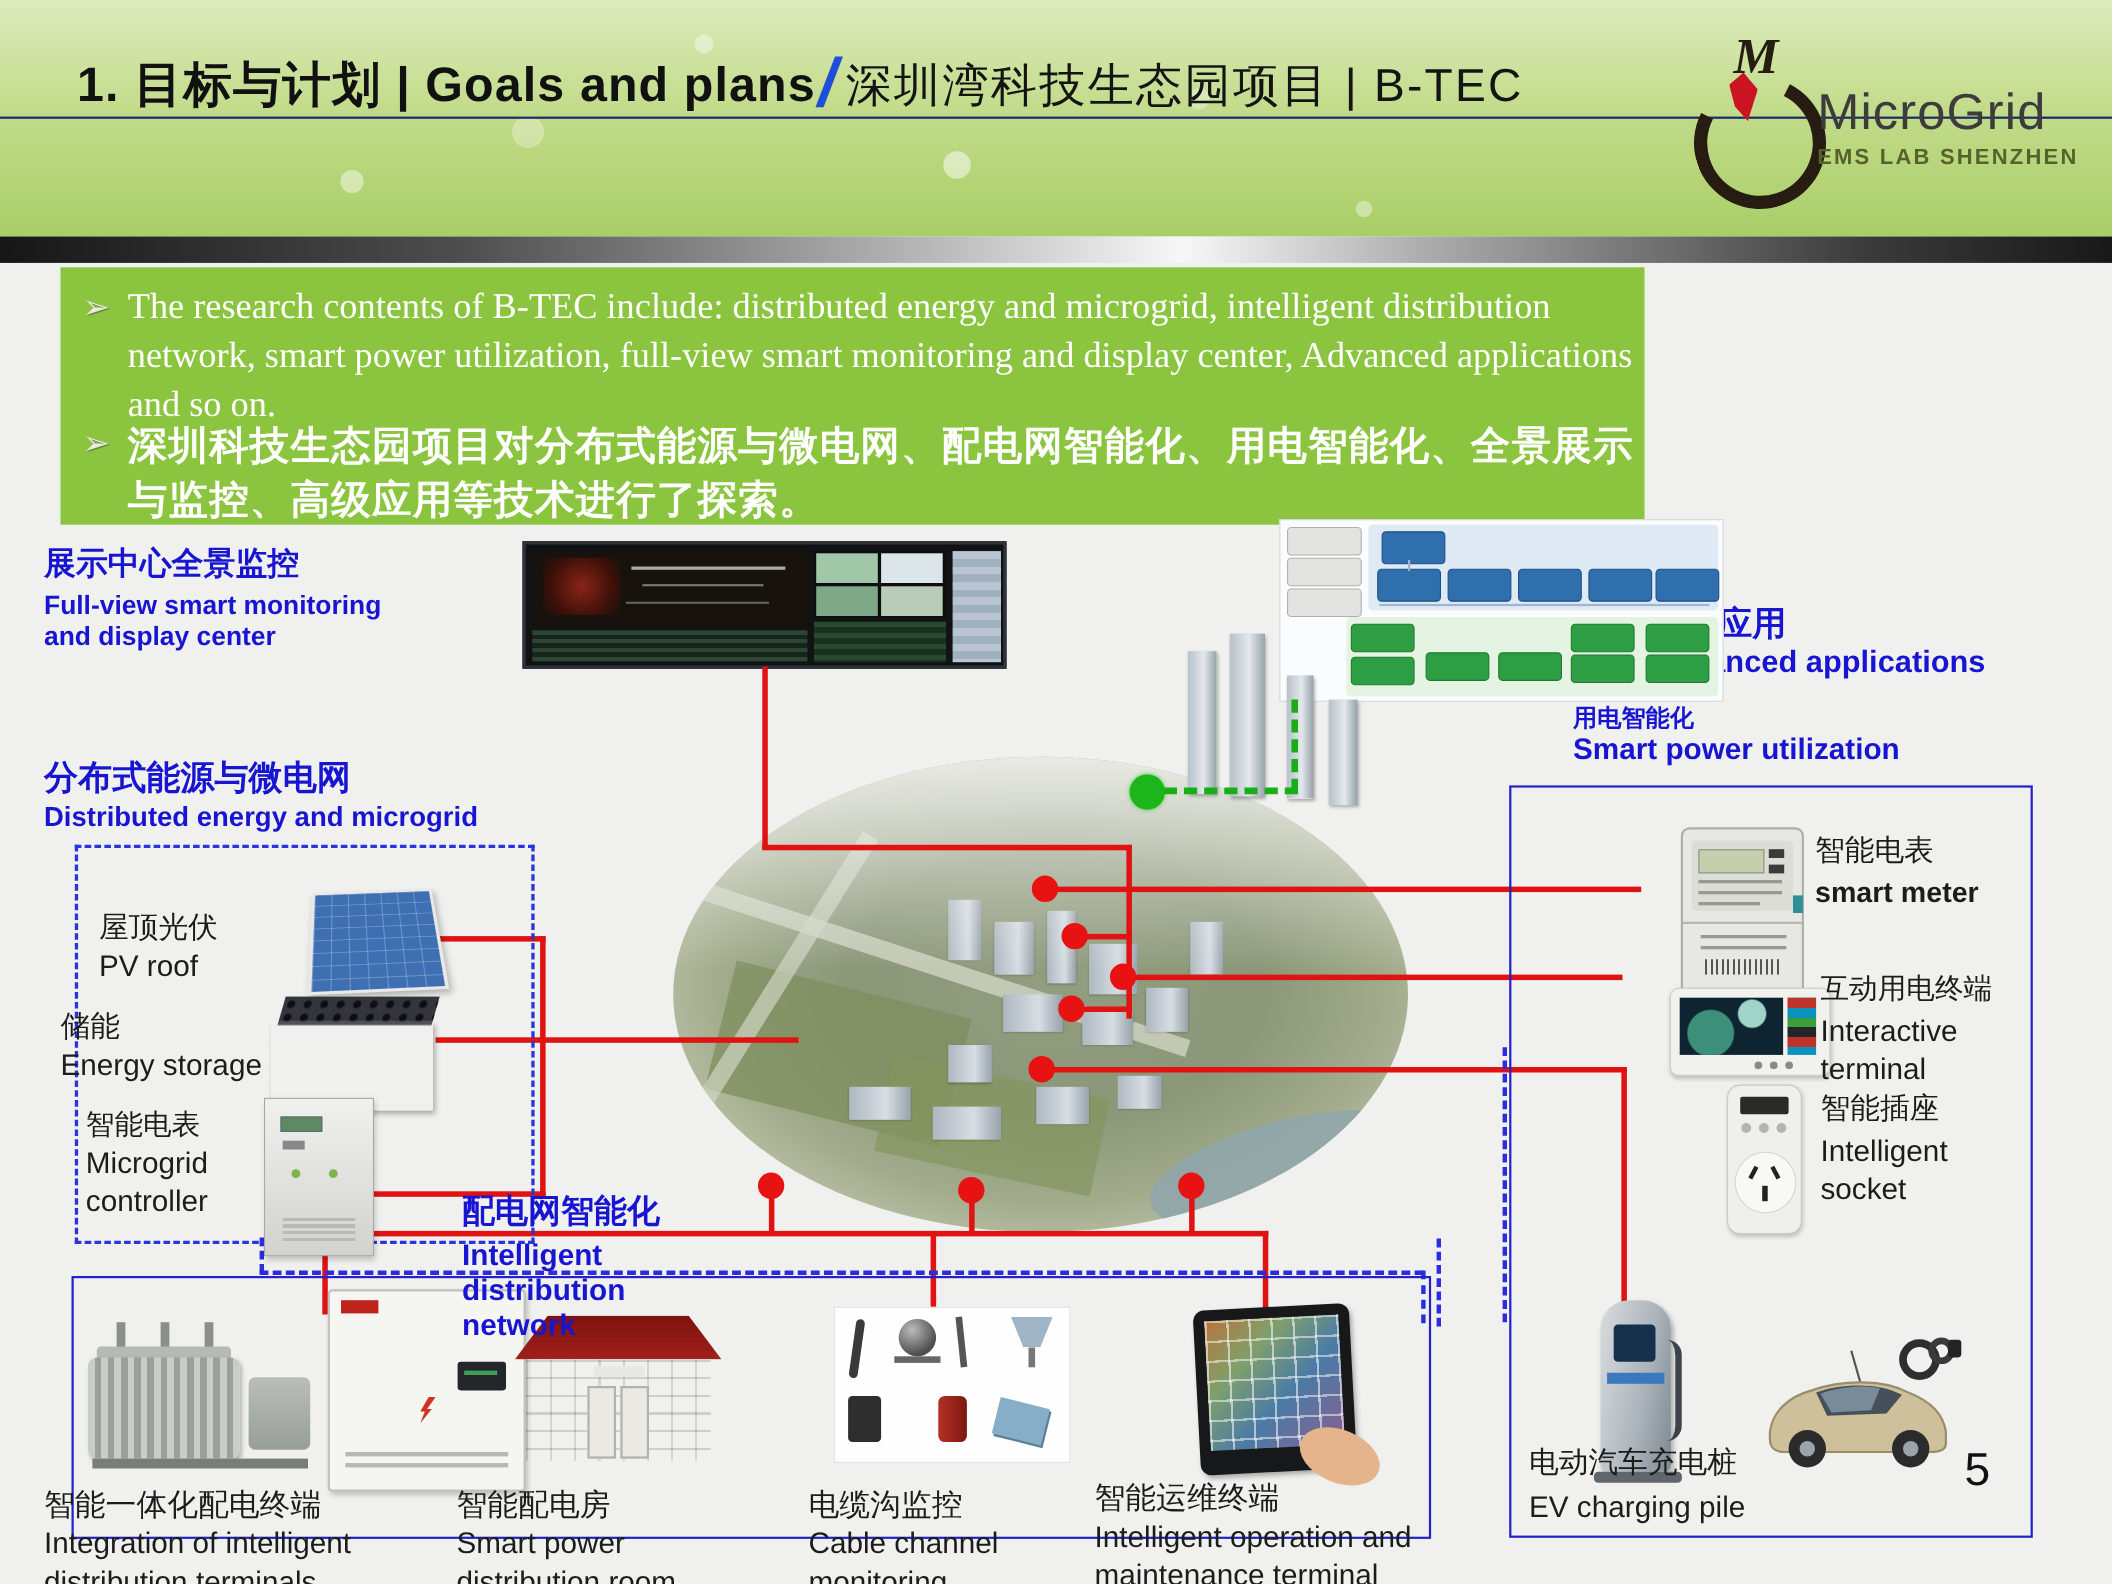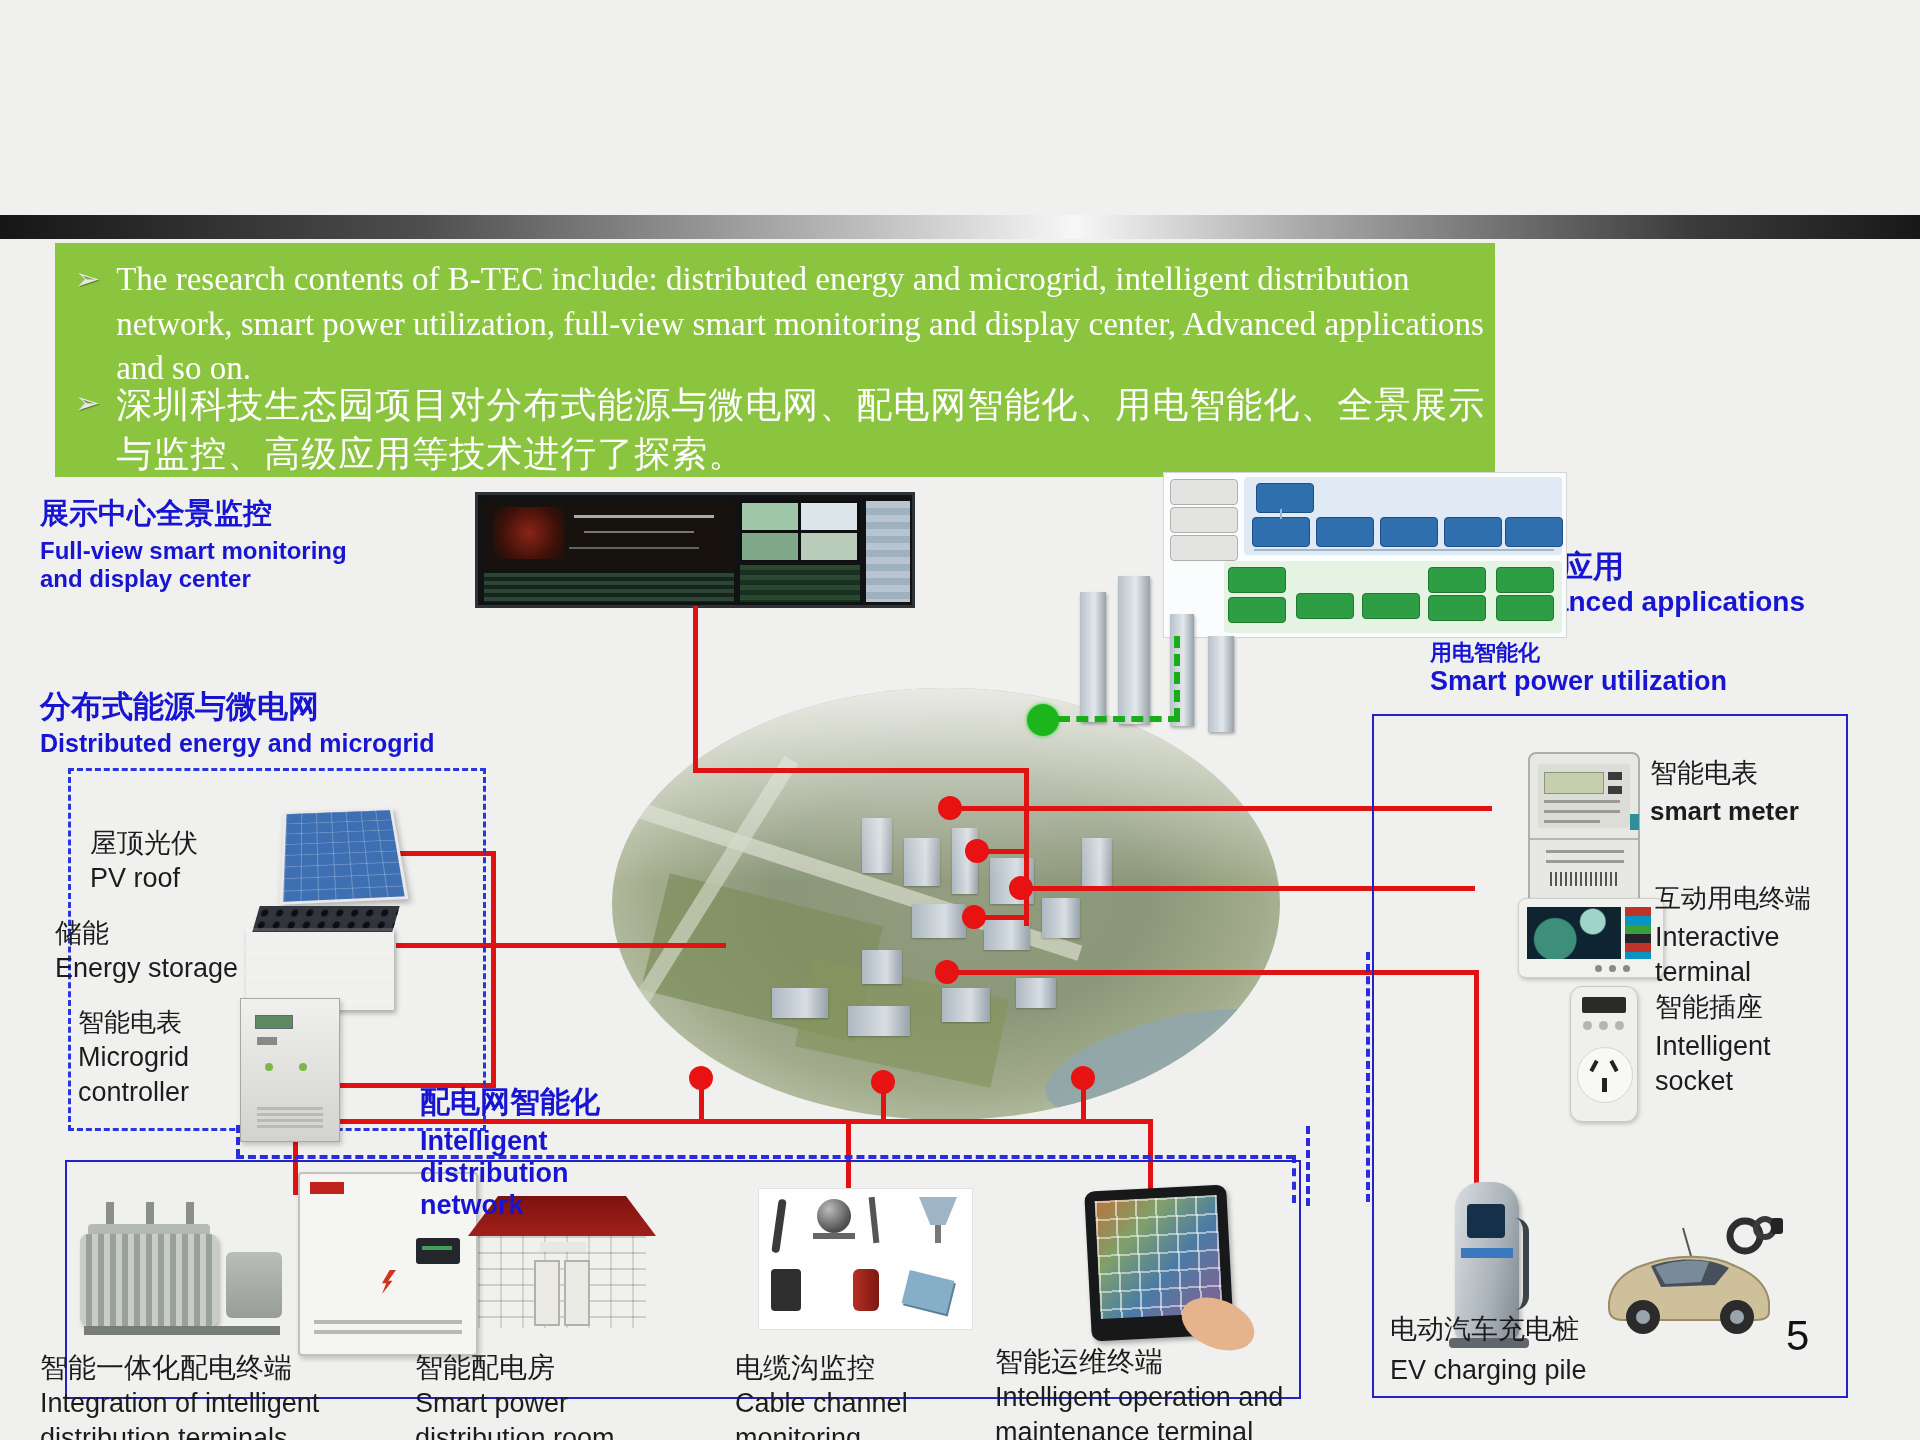--- a/index.html
+++ b/index.html
@@ -32,21 +32,21 @@
   .logo-sub{font-size:20px;font-weight:bold;color:#57612c;letter-spacing:2px;margin-top:4px;}
 
   .metal-bar{position:absolute;left:0;top:215px;width:1920px;height:24px;
     background:linear-gradient(90deg,#161616 0%,#4e4e4e 22%,#bdbdbd 45%,#f7f7f7 56%,#a9a9a9 68%,#3c3c3c 88%,#181818 100%);}
 
   
   .green-panel{position:absolute;left:55px;top:243px;width:1440px;height:234px;background:#8bc53f;}
   .bullet{position:absolute;left:20px;display:flex;}
   .marker{font-size:30px;color:#e8e8e8;margin:4px 16px 0 0;text-shadow:1px 1px 1px #567a21;}
   .b1{margin:0;width:1370px;font-family:"Liberation Serif",serif;font-size:33px;color:#fff;line-height:1.35;}
-  .b2{margin:0;width:1370px;font-weight:normal;font-size:36px;color:#fff;line-height:1.35;letter-spacing:1px;}
+  .b2{margin:0;width:1370px;font-weight:bold;font-size:36px;color:#fff;line-height:1.35;letter-spacing:1px;}
 
   
   .zh-label{font-weight:bold;color:#1715d2;font-size:30px;line-height:1.2;}
   .en-label{font-weight:bold;color:#1715d2;font-size:25px;line-height:1.18;}
   .blk{color:#1c1c1c;line-height:1.3;}
 
   
   .solid-box{position:absolute;border:2px solid #2222c8;}
   .dashed-box{position:absolute;border:3px dashed #2936e0;}
 
@@ -176,20 +176,35 @@
 
   .carimg{position:absolute;left:1595px;top:1210px;width:190px;height:138px;}
 
   .pagenum{position:absolute;left:1786px;top:1312px;font-size:42px;color:#111;}
 </style>
 </head>
 <body>
 
 <div id="canvas">
 
+  <div class="header">
+    <div class="navy-line"></div>
+    <div class="title-row">
+      <span class="t-main">1. 目标与计划 | Goals and plans</span><span class="t-slash">/</span><span class="t-sub">深圳湾科技生态园项目 | B-TEC</span>
+    </div>
+    <div class="logo">
+      <div class="logo-ring"></div>
+      <div class="logo-m">M</div>
+      <div class="logo-red"></div>
+      <div class="logo-text">
+        <div class="logo-name">MicroGrid</div>
+        <div class="logo-sub">EMS LAB SHENZHEN</div>
+      </div>
+    </div>
+  </div>
   <div class="metal-bar"></div>
 
   <div class="green-panel">
     <div class="bullet" style="top:14px;">
       <span class="marker">➢</span>
       <p class="b1">The research contents of B-TEC include: distributed energy and microgrid, intelligent distribution network, smart power utilization, full-view smart monitoring and display center, Advanced applications and so on.</p>
     </div>
     <div class="bullet" style="top:138px;">
       <span class="marker">➢</span>
       <p class="b2">深圳科技生态园项目对分布式能源与微电网、配电网智能化、用电智能化、全景展示与监控、高级应用等技术进行了探索。</p>

